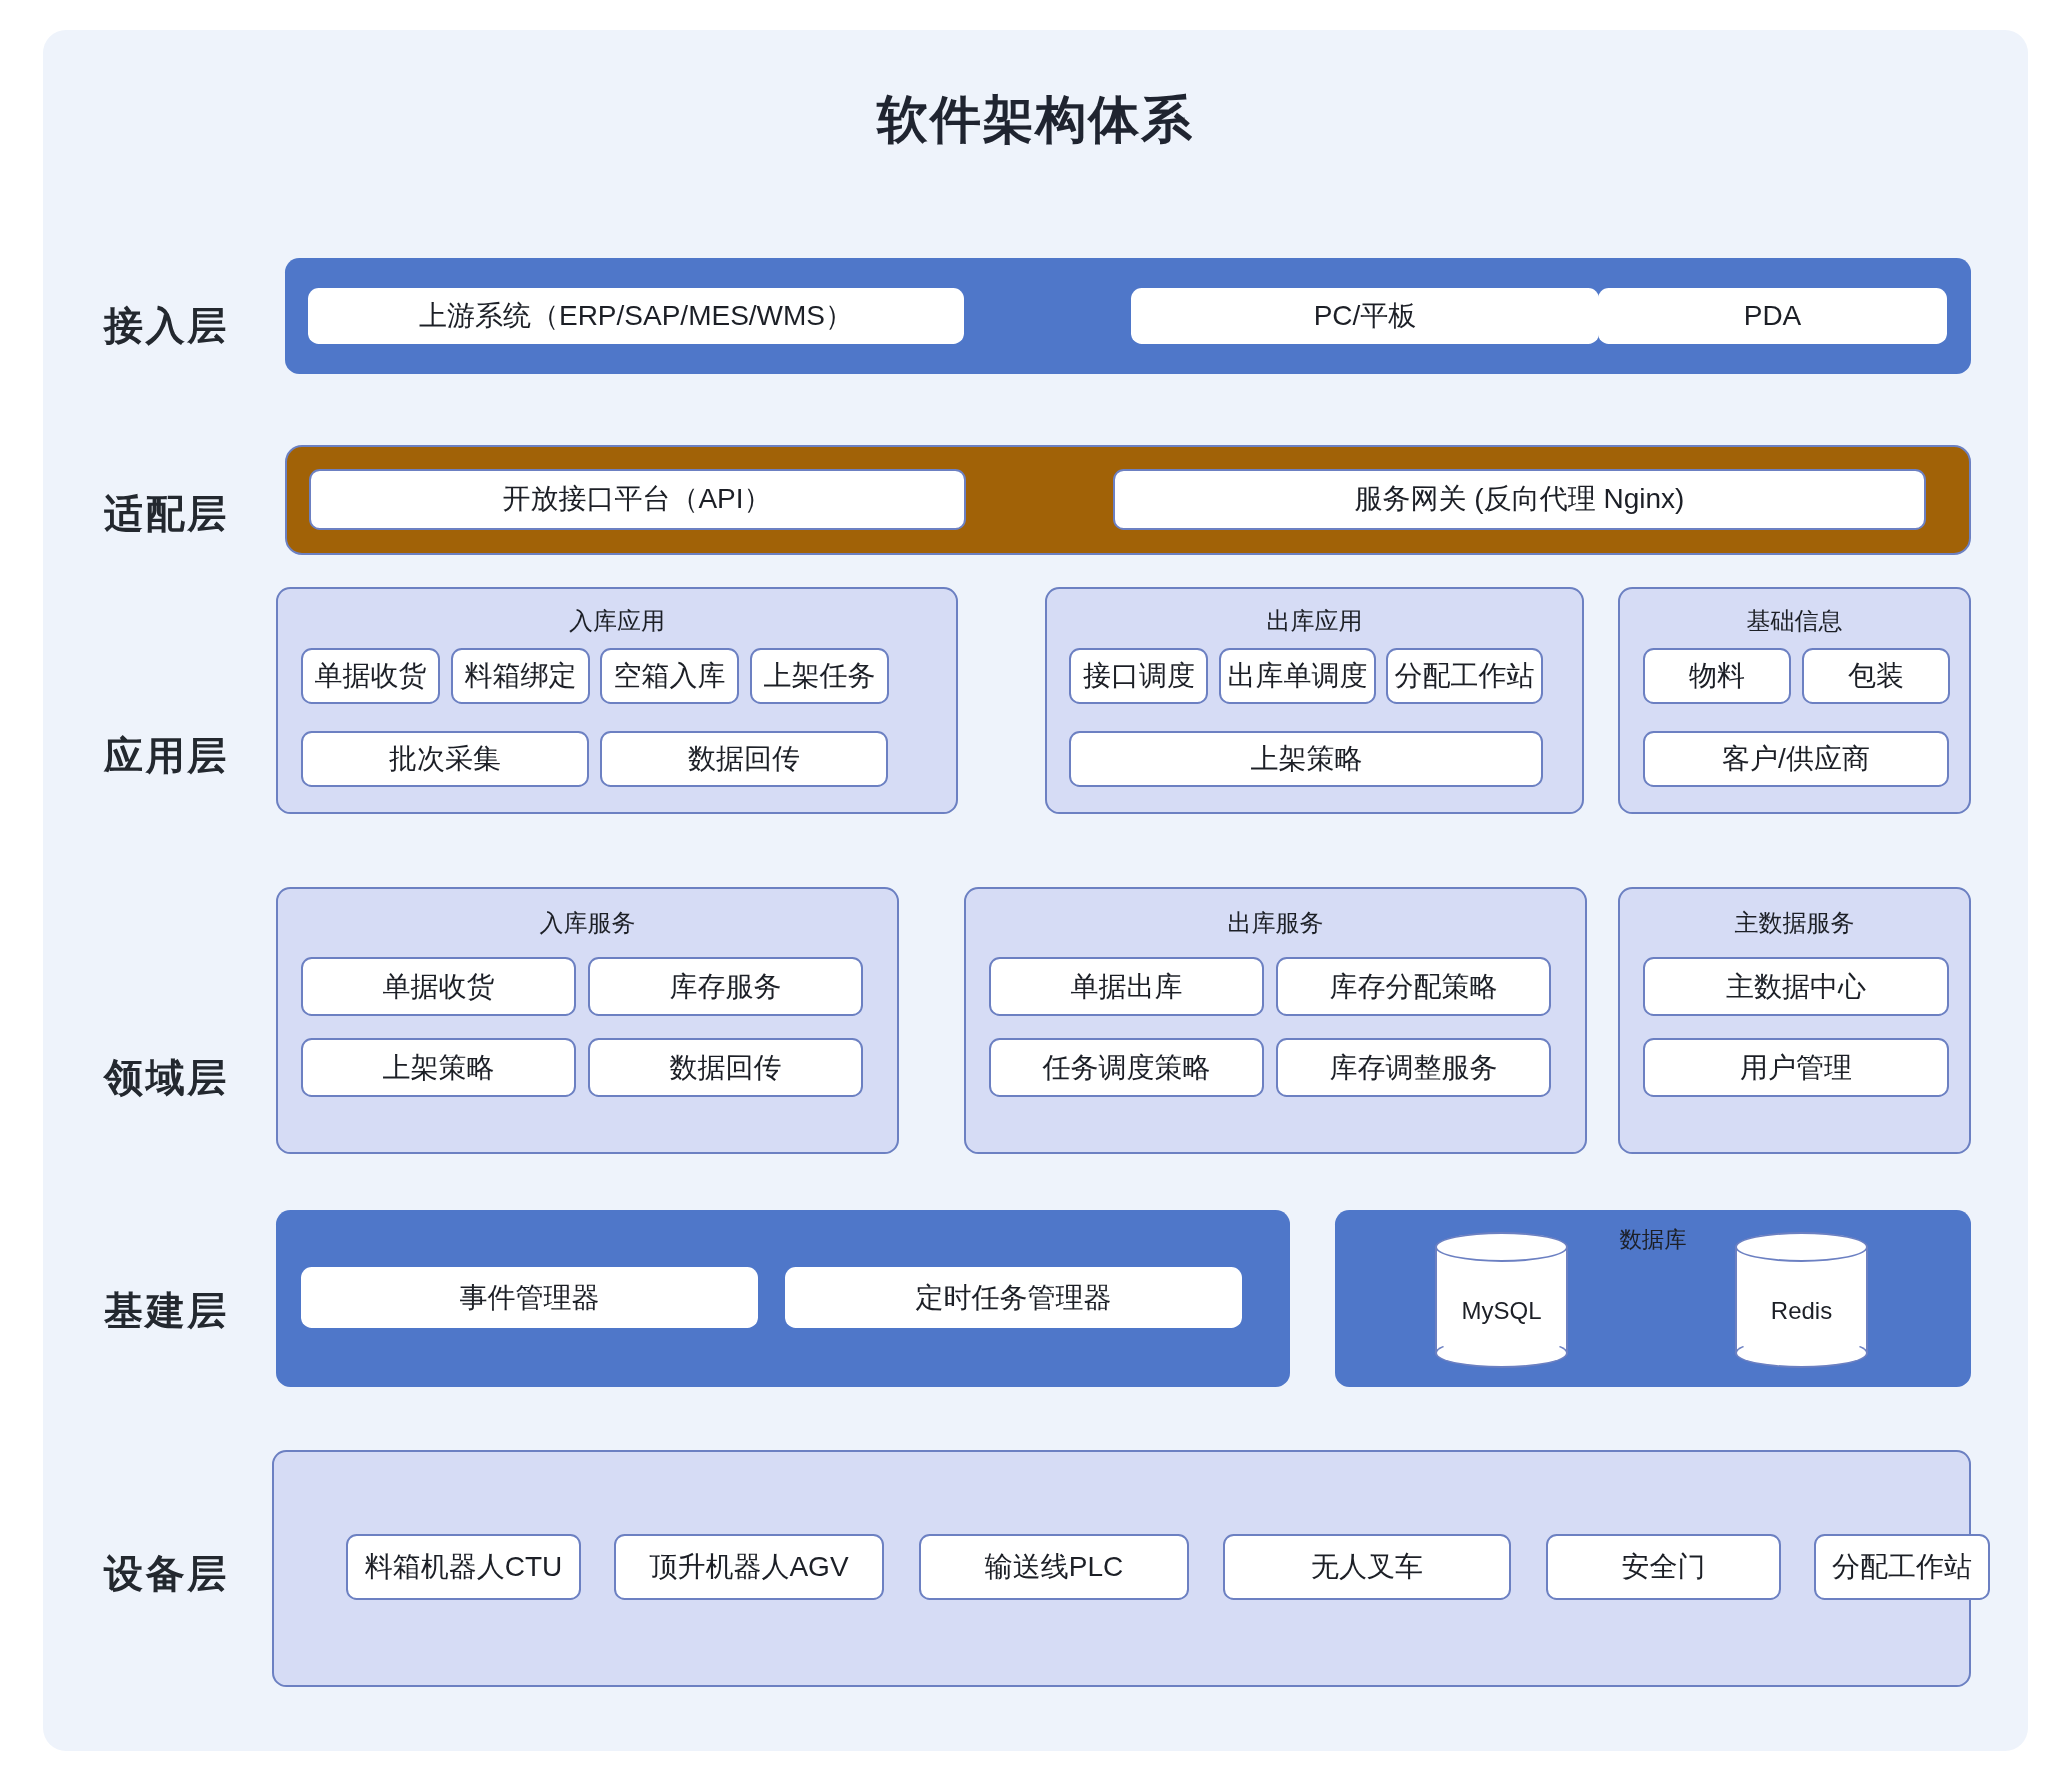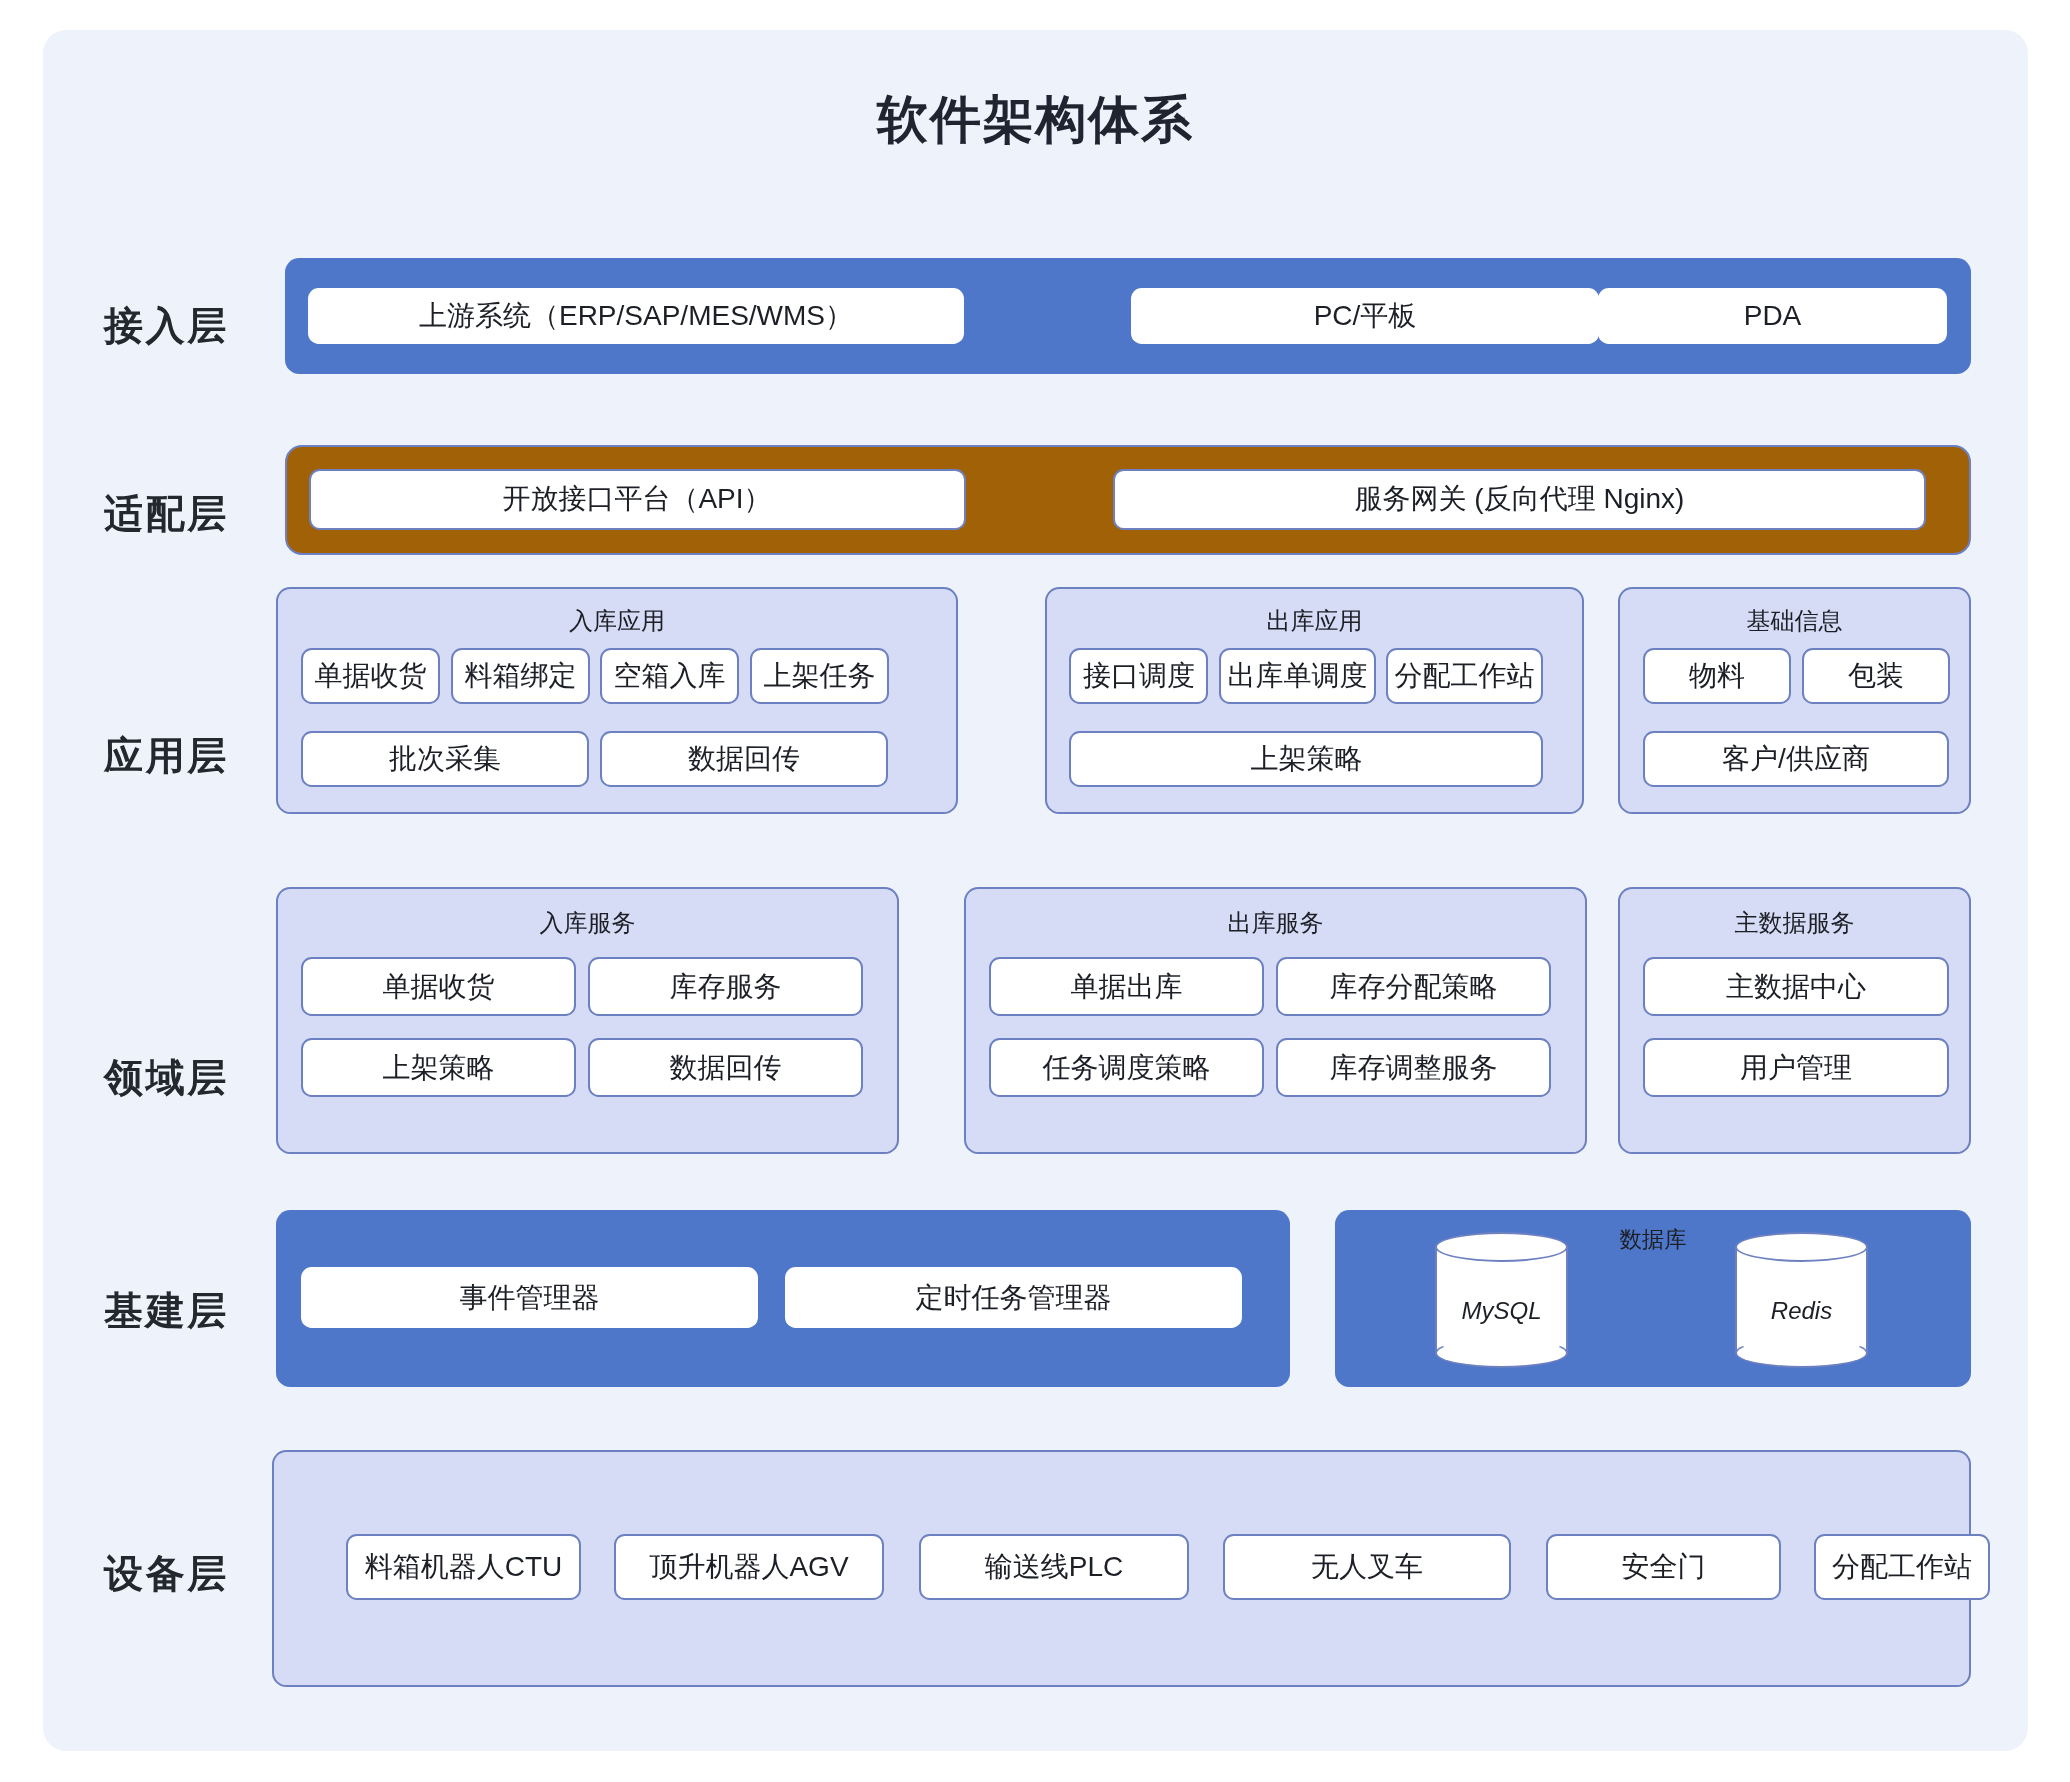--- a/index.html
+++ b/index.html
@@ -136,21 +136,20 @@
   .cyl-label {
     position: absolute;
     left: 0;
     right: 0;
     top: 58%;
     transform: translateY(-50%);
     text-align: center;
     font-size: 24px;
     color: #1c1f26;
     z-index: 3;
-    font-style: italic;
   }
   .db-title {
     position: absolute;
     text-align: center;
     font-size: 22.4px;
     color: #1c1f26;
   }
 </style>
 </head>
 <body>

